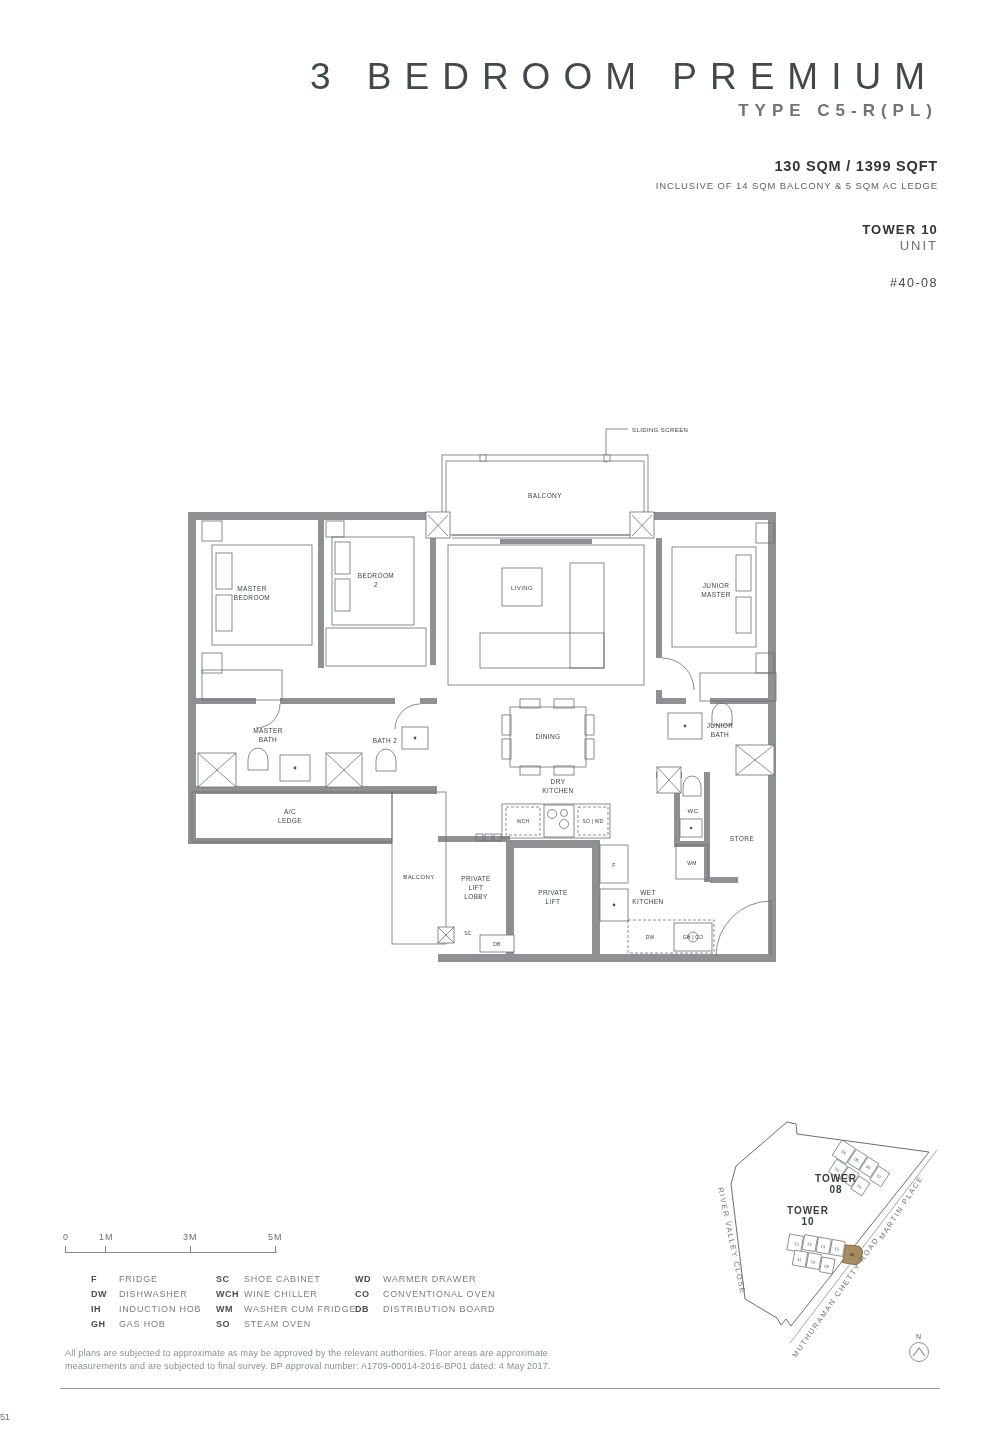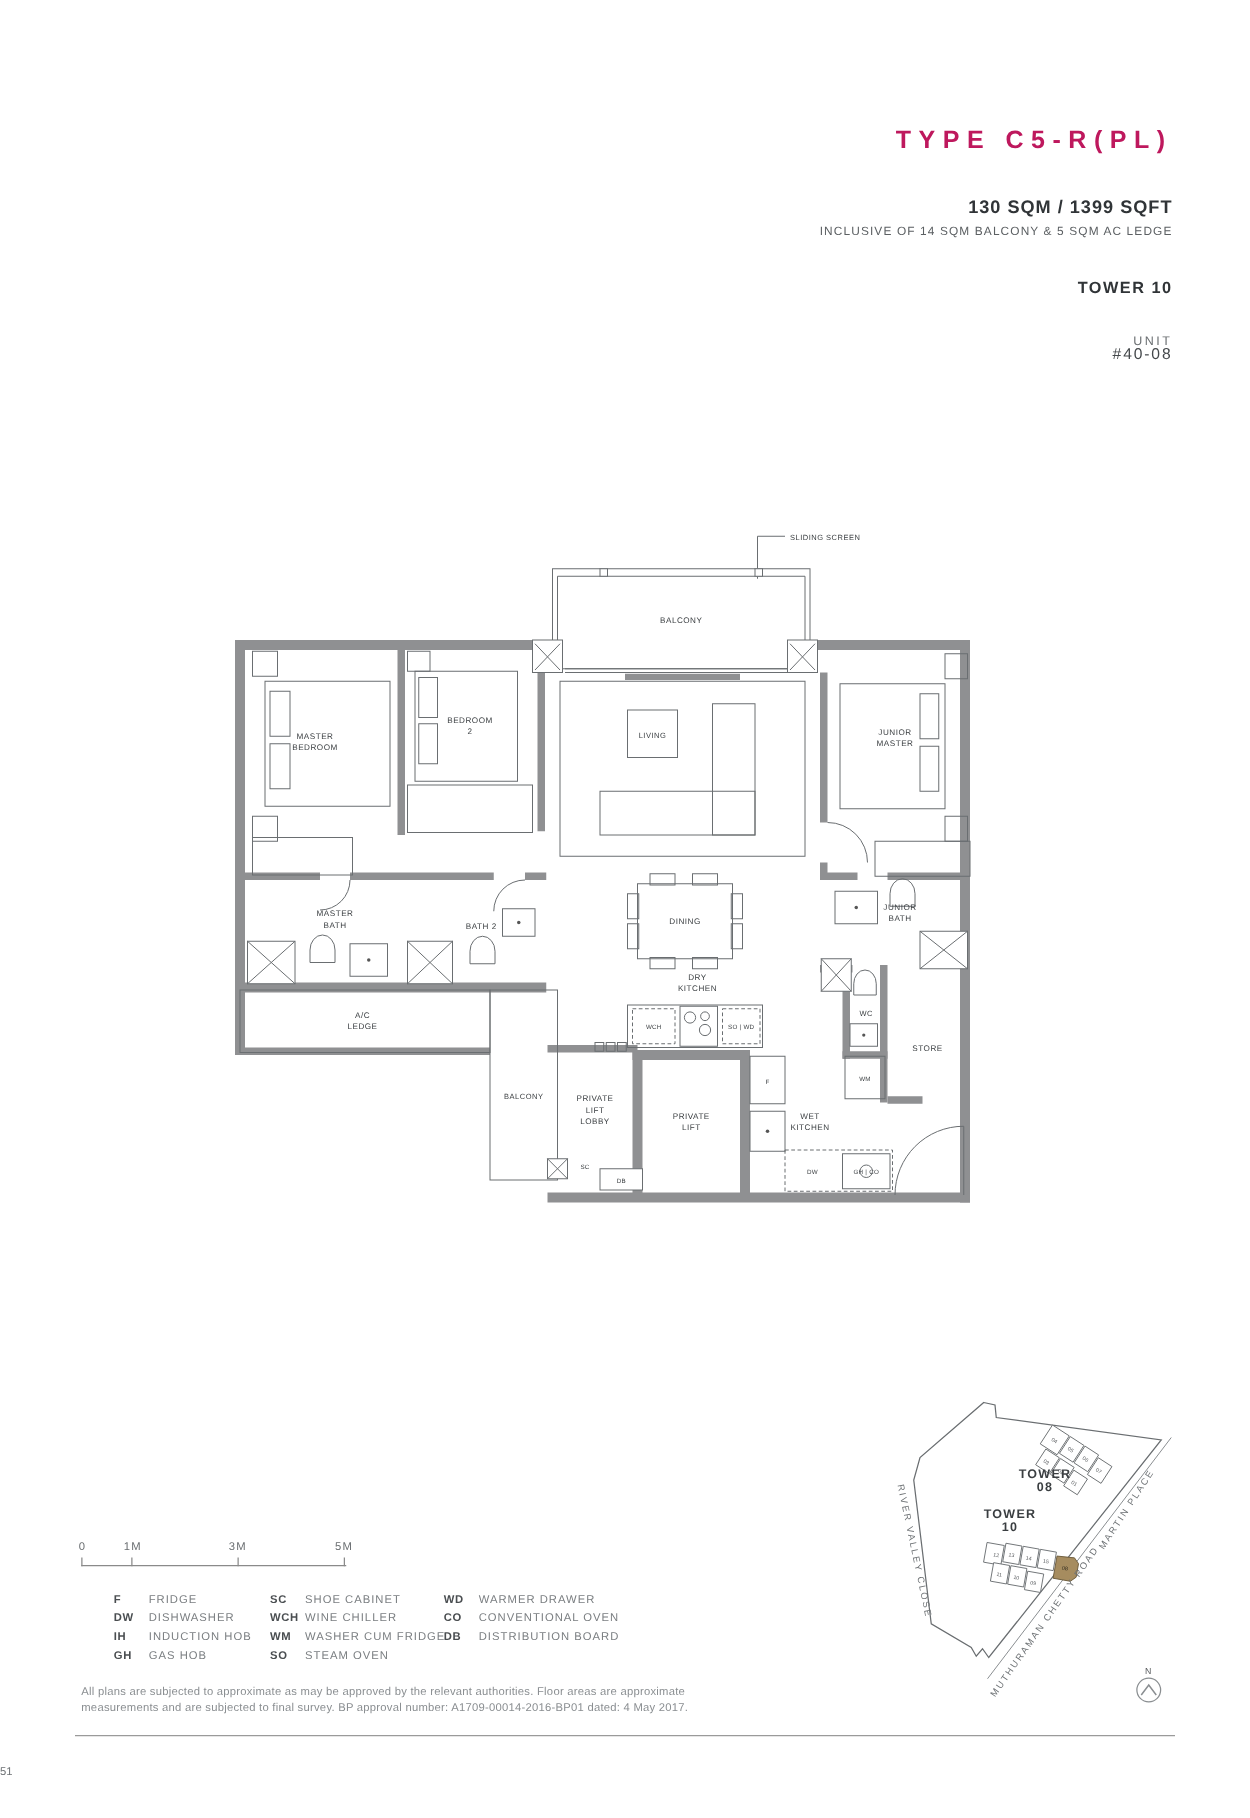--- a/index.html
+++ b/index.html
@@ -3,25 +3,25 @@
 <meta charset="utf-8">
 <style>
   html,body{margin:0;padding:0;background:#e8e8e8;}
   #page{position:relative;width:1000px;height:1454px;background:#ffffff;margin:0 auto;
         font-family:"Liberation Sans",sans-serif;overflow:hidden;}
   .abs{position:absolute;}
 
   
   .hdr{right:62px;text-align:right;color:#3a3f44;white-space:nowrap;}
   .title{top:56px;font-size:37px;letter-spacing:13px;font-weight:400;color:#43484c;}
-  .subtitle{top:101px;font-size:20px;font-weight:bold;letter-spacing:6px;color:#be185d;}
+  .subtitle{top:101px;font-size:17px;font-weight:bold;letter-spacing:6px;color:#737373;}
   .area{top:158px;font-size:14.5px;font-weight:bold;letter-spacing:.8px;color:#303437;}
   .areanote{top:180px;font-size:9.5px;letter-spacing:.9px;color:#5c6063;}
   .tower{top:222px;font-size:13px;font-weight:bold;letter-spacing:1.2px;color:#303437;}
-  .unitlbl{top:268px;font-size:10px;letter-spacing:2px;color:#6b6f72;}
+  .unitlbl{top:238px;font-size:13px;letter-spacing:2px;color:#6b6f72;}
   .unitno{top:276px;font-size:12.5px;letter-spacing:1.5px;color:#44484b;}
 
   
   .scalebar{left:65px;top:1232px;width:212px;height:28px;}
   .sb-line{position:absolute;left:0;top:20px;width:212px;border-top:1px solid #8a8a8a;}
   .sb-tick{position:absolute;top:14px;width:1px;height:7px;background:#8a8a8a;}
   .sb-lab{position:absolute;top:0;font-size:9px;color:#6a6e71;letter-spacing:1px;}
 
   
   .legend{left:65px;top:1272px;width:560px;height:66px;font-size:9px;}
@@ -44,20 +44,21 @@
   .mapbld{fill:#ffffff;stroke:#6a6e71;stroke-width:.7;}
   .mapnum{fill:#55585b;font-size:4.2px;text-anchor:middle;}
   .maptower{fill:#3a3e41;font-size:10px;font-weight:bold;letter-spacing:1px;text-anchor:middle;}
   .maproad{fill:#6e7275;font-size:7.5px;letter-spacing:1.6px;}
 </style>
 </head>
 <body>
 
 <div id="page">
 
+  <div class="abs hdr title">3 BEDROOM PREMIUM</div>
   <div class="abs hdr subtitle">TYPE C5-R(PL)</div>
   <div class="abs hdr area">130 SQM / 1399 SQFT</div>
   <div class="abs hdr areanote">INCLUSIVE OF 14 SQM BALCONY &amp; 5 SQM AC LEDGE</div>
   <div class="abs hdr tower">TOWER 10</div>
   <div class="abs hdr unitlbl">UNIT</div>
   <div class="abs hdr unitno">#40-08</div>
 
   <svg class="abs" style="left:180px;top:415px;" width="620" height="570" viewBox="0 0 620 570">
     <defs>
       <pattern id="hatch" width="6" height="6" patternUnits="userSpaceOnUse" patternTransform="rotate(55)">

